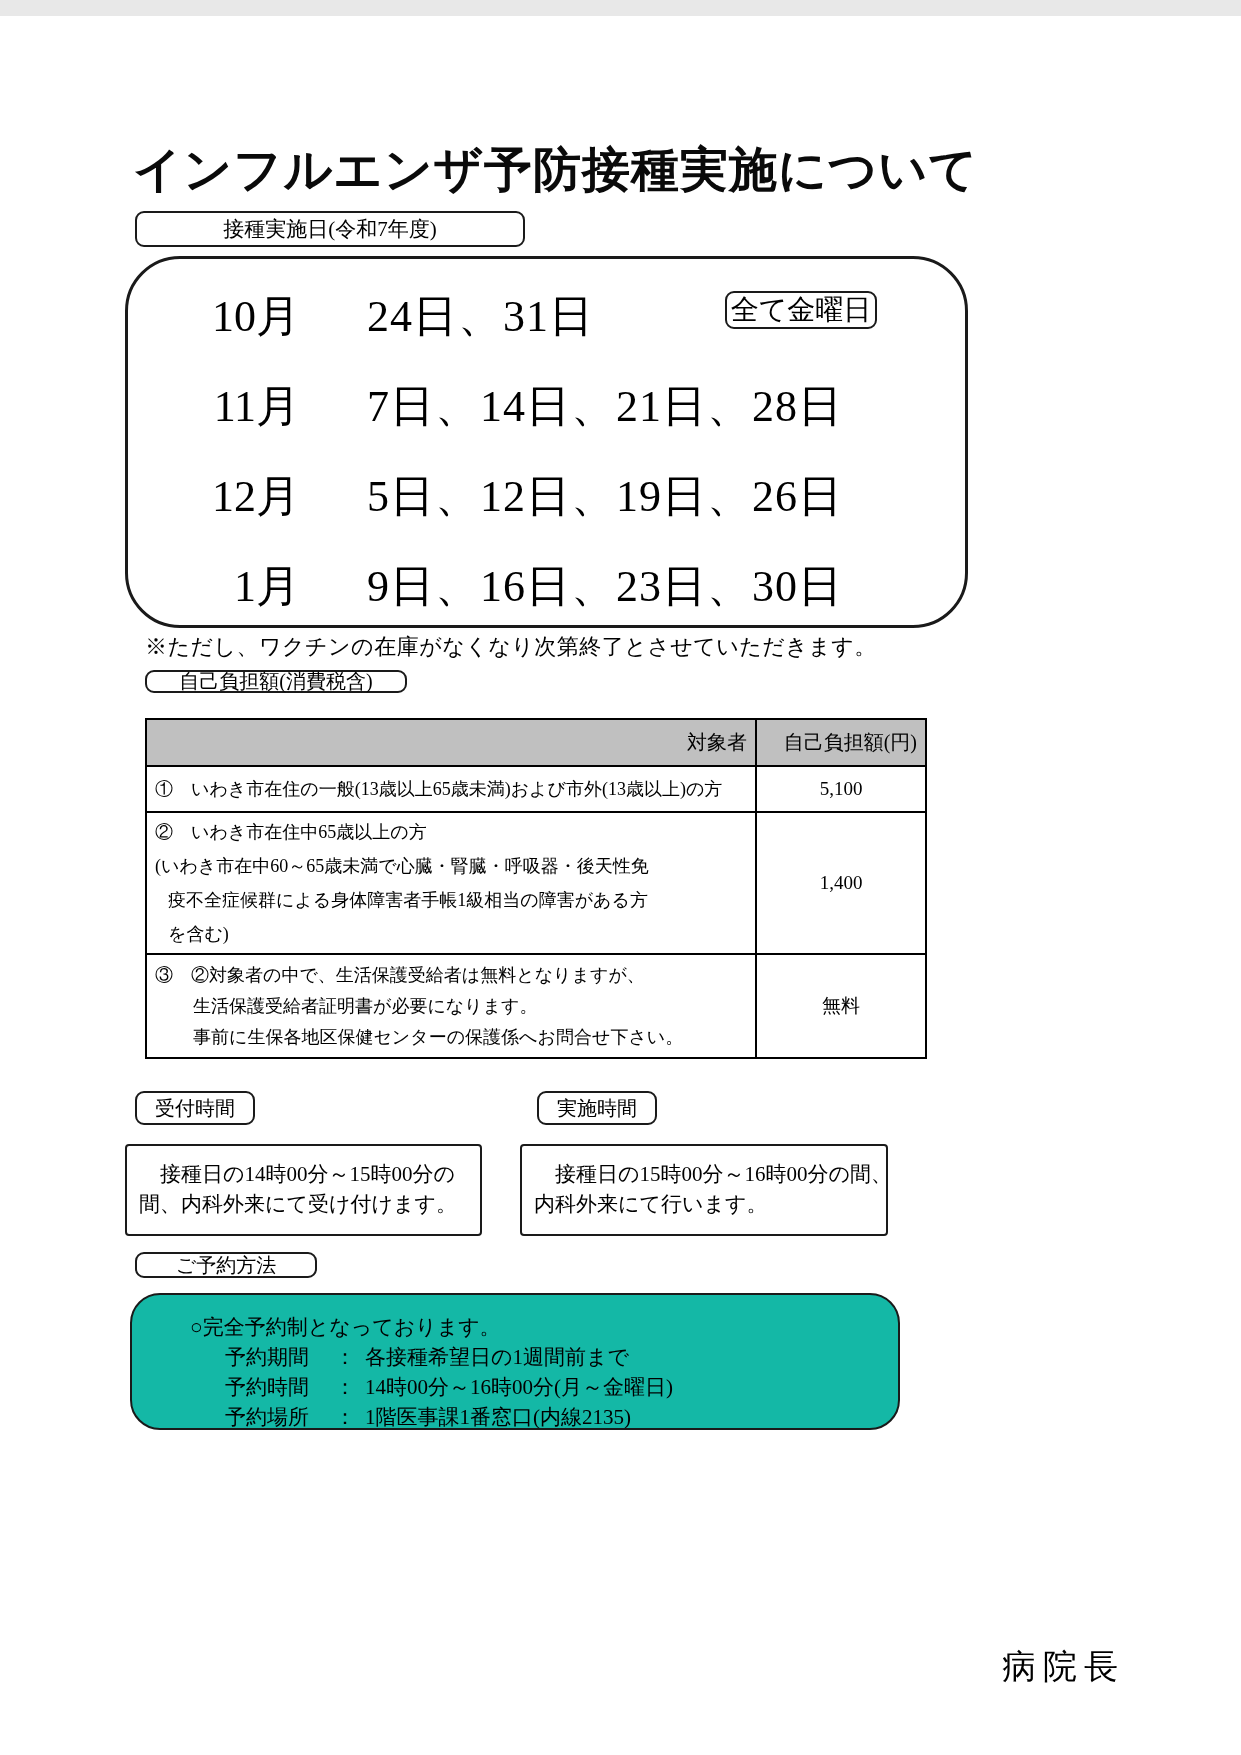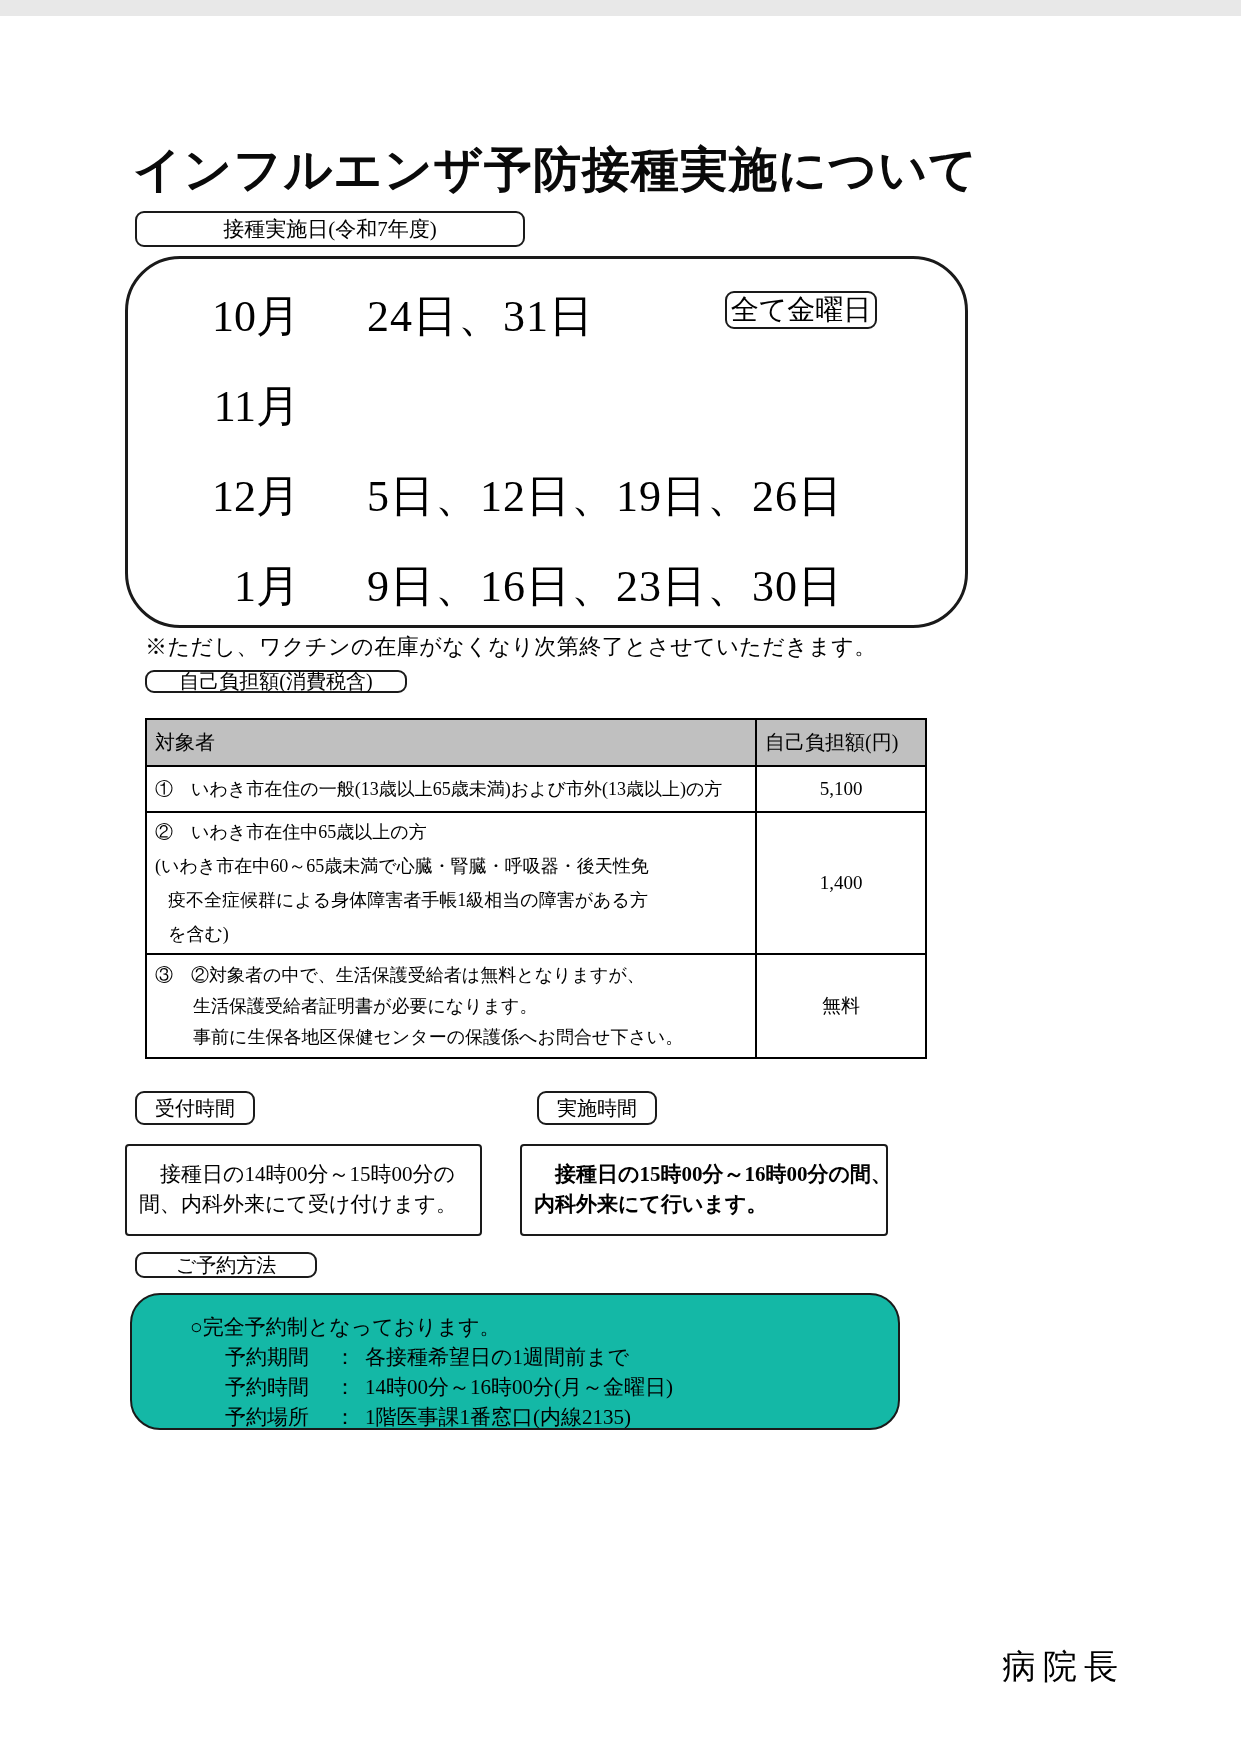--- a/index.html
+++ b/index.html
@@ -58,42 +58,42 @@
     border-collapse:collapse;table-layout:fixed;
     font-size:18px;background:#fff;
   }
   table.fee-table th,table.fee-table td{
     border:2px solid #000;box-sizing:border-box;
     padding:2px 8px;vertical-align:middle;
   }
   table.fee-table col.c-target{width:610px;}
   table.fee-table col.c-amount{width:170px;}
   table.fee-table th{
-    height:47px;font-weight:normal;text-align:left;
+    height:47px;font-weight:normal;text-align:right;
     font-size:20px;
   }
   th.h-amount{font-size:19px;}
   td.amount{text-align:center;font-size:19px;}
   tr.row-1 td{height:46px;}
   tr.row-2 td{height:142px;}
   tr.row-3 td{height:104px;}
   .cell-line{white-space:nowrap;}
   tr.row-2 .cell-line{line-height:34px;}
   tr.row-3 .cell-line{line-height:31px;}
   .indent-sm{padding-left:13px;}
   .indent-md{padding-left:38px;}
 
   .round-box{
     position:absolute;border:2px solid #1a1a1a;border-radius:4px;
     box-sizing:border-box;background:#fff;
     font-size:21px;line-height:30px;
     padding:13px 10px 0 12px;
   }
   .reception-box{left:125px;top:1128px;width:357px;height:92px;}
-  .implementation-box{left:520px;top:1128px;width:368px;height:92px;font-weight:bold;}
+  .implementation-box{left:520px;top:1128px;width:368px;height:92px;}
   .round-box .txt-line{white-space:nowrap;}
 
   .reservation-box{
     position:absolute;left:130px;top:1277px;width:770px;height:137px;
     border:2px solid #1a1a1a;border-radius:30px;box-sizing:border-box;
     background:#14b8a6;font-size:21px;padding-top:17px;padding-left:16px;
   }
   .reservation-heading{padding-left:42px;line-height:30px;white-space:nowrap;}
   .reservation-item{display:flex;padding-left:77px;line-height:30px;white-space:nowrap;}
   .reservation-item .res-name{display:inline-block;width:100px;}
@@ -118,20 +118,21 @@
   <div class="dates-box">
     <div class="friday-badge">
       <span>全て金曜日</span>
     </div>
     <div class="date-row">
       <span class="month">10月</span>
       <span class="days">24日、31日</span>
     </div>
     <div class="date-row">
       <span class="month">11月</span>
+      <span class="days">7日、14日、21日、28日</span>
     </div>
     <div class="date-row">
       <span class="month">12月</span>
       <span class="days">5日、12日、19日、26日</span>
     </div>
     <div class="date-row">
       <span class="month">1月</span>
       <span class="days">9日、16日、23日、30日</span>
     </div>
   </div>

